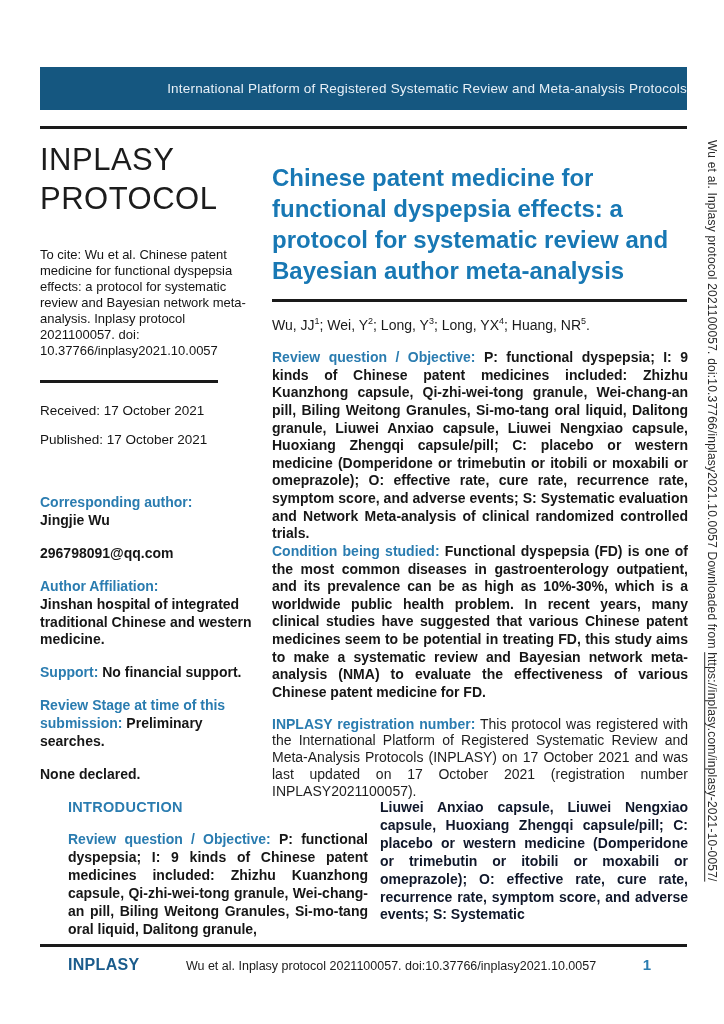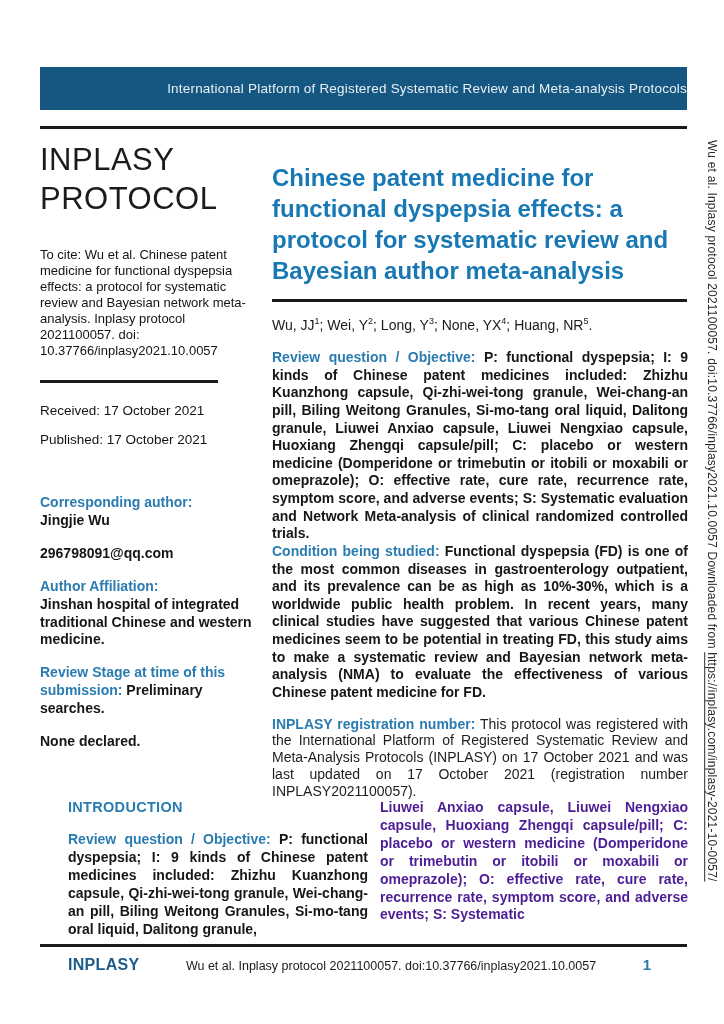--- a/index.html
+++ b/index.html
@@ -43,21 +43,21 @@
   .para { margin:0; font-size:14px; font-weight:bold; color:#161616;
           line-height:1.26; text-align:justify; }
   .para-reg { margin-top:14px; font-weight:400; line-height:1.2; color:#1d1d1d; }
   .para-reg .lbl { font-weight:bold; }
 
   .intro-heading { position:absolute; left:68px; top:799px; margin:0;
                    font-size:14.5px; font-weight:bold; color:#2a7cb0; letter-spacing:0.3px; }
   .intro-left  { position:absolute; left:68px;  top:831px; width:300px; margin:0;
                  font-size:14px; font-weight:bold; line-height:1.28; color:#161616; text-align:justify; }
   .intro-right { position:absolute; left:380px; top:799px; width:308px; margin:0;
-                 font-size:14px; font-weight:bold; line-height:1.28; color:#4c1d95; text-align:justify; }
+                 font-size:14px; font-weight:bold; line-height:1.28; color:#0f172a; text-align:justify; }
 
   .footer { position:absolute; left:40px; top:956px; width:647px;
             display:flex; align-items:baseline; }
   .footer-brand { margin-left:28px; font-size:16px; font-weight:bold; color:#1b5c8c; letter-spacing:0.3px; }
   .footer-cite  { flex:1; text-align:center; font-size:12.5px; color:#1a1a1a; }
   .footer-page  { margin-right:36px; font-size:15px; font-weight:bold; color:#2a7cb0; }
 
   .side-strip { position:absolute; left:693px; top:140px; height:860px; width:26px;
                 writing-mode:vertical-rl; font-size:12px; color:#2b2b2b;
                 letter-spacing:0.2px; white-space:nowrap; }
@@ -80,29 +80,30 @@
 
   <div class="rule rule-side"></div>
 
   <p class="date date-received">Received: 17 October 2021</p>
   <p class="date date-published">Published: 17 October 2021</p>
 
   <div class="side-sections">
     <p class="sec"><span class="lbl block">Corresponding author:</span><span>Jingjie Wu</span></p>
     <p class="sec"><span>296798091@qq.com</span></p>
     <p class="sec"><span class="lbl block">Author Affiliation:</span><span>Jinshan hospital of integrated traditional Chinese and western medicine.</span></p>
+    <p class="sec"><span class="lbl">Support:</span> <span>No financial support.</span></p>
     <p class="sec"><span class="lbl">Review Stage at time of this submission:</span> <span>Preliminary searches.</span></p>
     <p class="sec"><span>None declared.</span></p>
   </div>
 
   <h2 class="main-title">Chinese patent medicine for functional dyspepsia effects: a protocol for systematic review and Bayesian author meta-analysis</h2>
 
   <div class="rule rule-title"></div>
 
-  <p class="authors"><span>Wu, JJ</span><sup>1</sup><span>; Wei, Y</span><sup>2</sup><span>; Long, Y</span><sup>3</sup><span>; None, YX</span><sup>4</sup><span>; Huang, NR</span><sup>5</sup><span>.</span></p>
+  <p class="authors"><span>Wu, JJ</span><sup>1</sup><span>; Wei, Y</span><sup>2</sup><span>; Long, Y</span><sup>3</sup><span>; Long, YX</span><sup>4</sup><span>; Huang, NR</span><sup>5</sup><span>.</span></p>
 
   <div class="main-paras">
     <p class="para"><span class="lbl">Review question / Objective:</span> <span>P: functional dyspepsia; I: 9 kinds of Chinese patent medicines included: Zhizhu Kuanzhong capsule, Qi-zhi-wei-tong granule, Wei-chang-an pill, Biling Weitong Granules, Si-mo-tang oral liquid, Dalitong granule, Liuwei Anxiao capsule, Liuwei Nengxiao capsule, Huoxiang Zhengqi capsule/pill; C: placebo or western medicine (Domperidone or trimebutin or itobili or moxabili or omeprazole); O: effective rate, cure rate, recurrence rate, symptom score, and adverse events; S: Systematic evaluation and Network Meta-analysis of clinical randomized controlled trials.</span></p>
     <p class="para"><span class="lbl">Condition being studied:</span> <span>Functional dyspepsia (FD) is one of the most common diseases in gastroenterology outpatient, and its prevalence can be as high as 10%-30%, which is a worldwide public health problem. In recent years, many clinical studies have suggested that various Chinese patent medicines seem to be potential in treating FD, this study aims to make a systematic review and Bayesian network meta-analysis (NMA) to evaluate the effectiveness of various Chinese patent medicine for FD.</span></p>
     <p class="para para-reg"><span class="lbl">INPLASY registration number:</span> <span>This protocol was registered with the International Platform of Registered Systematic Review and Meta-Analysis Protocols (INPLASY) on 17 October 2021 and was last updated on 17 October 2021 (registration number INPLASY2021100057).</span></p>
   </div>
 
   <h3 class="intro-heading">INTRODUCTION</h3>
 
   <p class="intro-left"><span class="lbl">Review question / Objective:</span> <span>P: functional dyspepsia; I: 9 kinds of Chinese patent medicines included: Zhizhu Kuanzhong capsule, Qi-zhi-wei-tong granule, Wei-chang-an pill, Biling Weitong Granules, Si-mo-tang oral liquid, Dalitong granule,</span></p>

